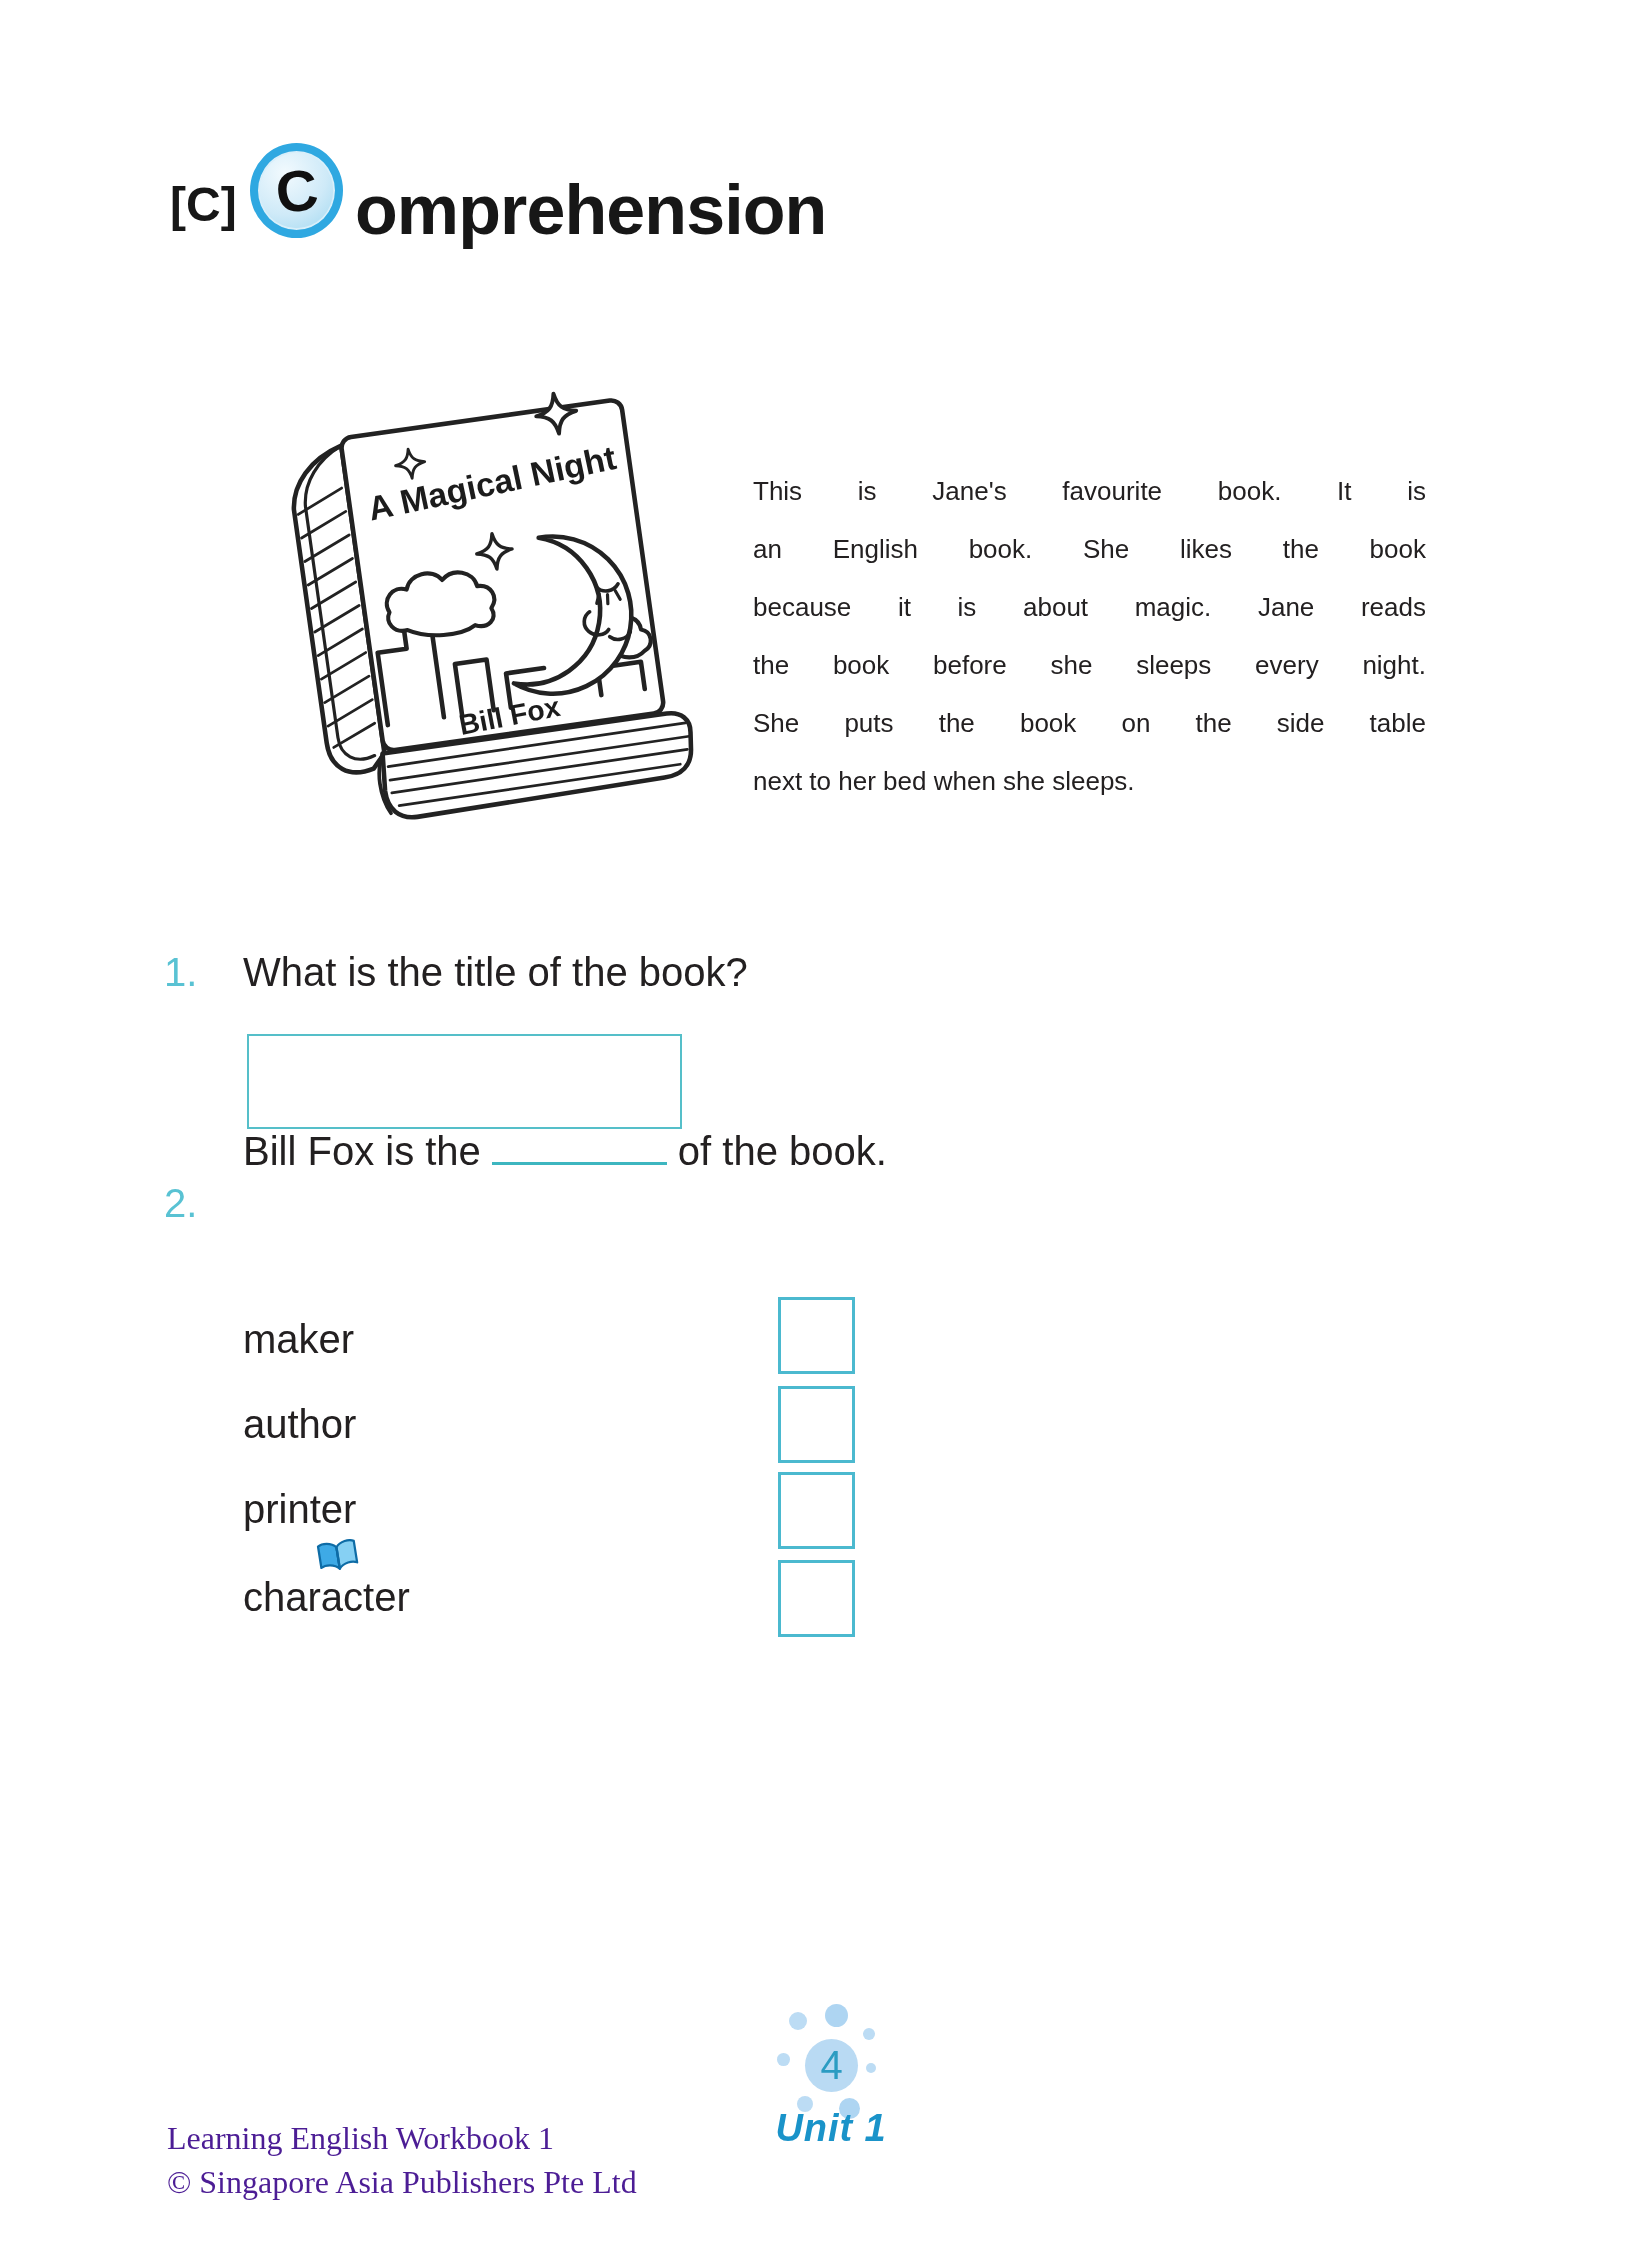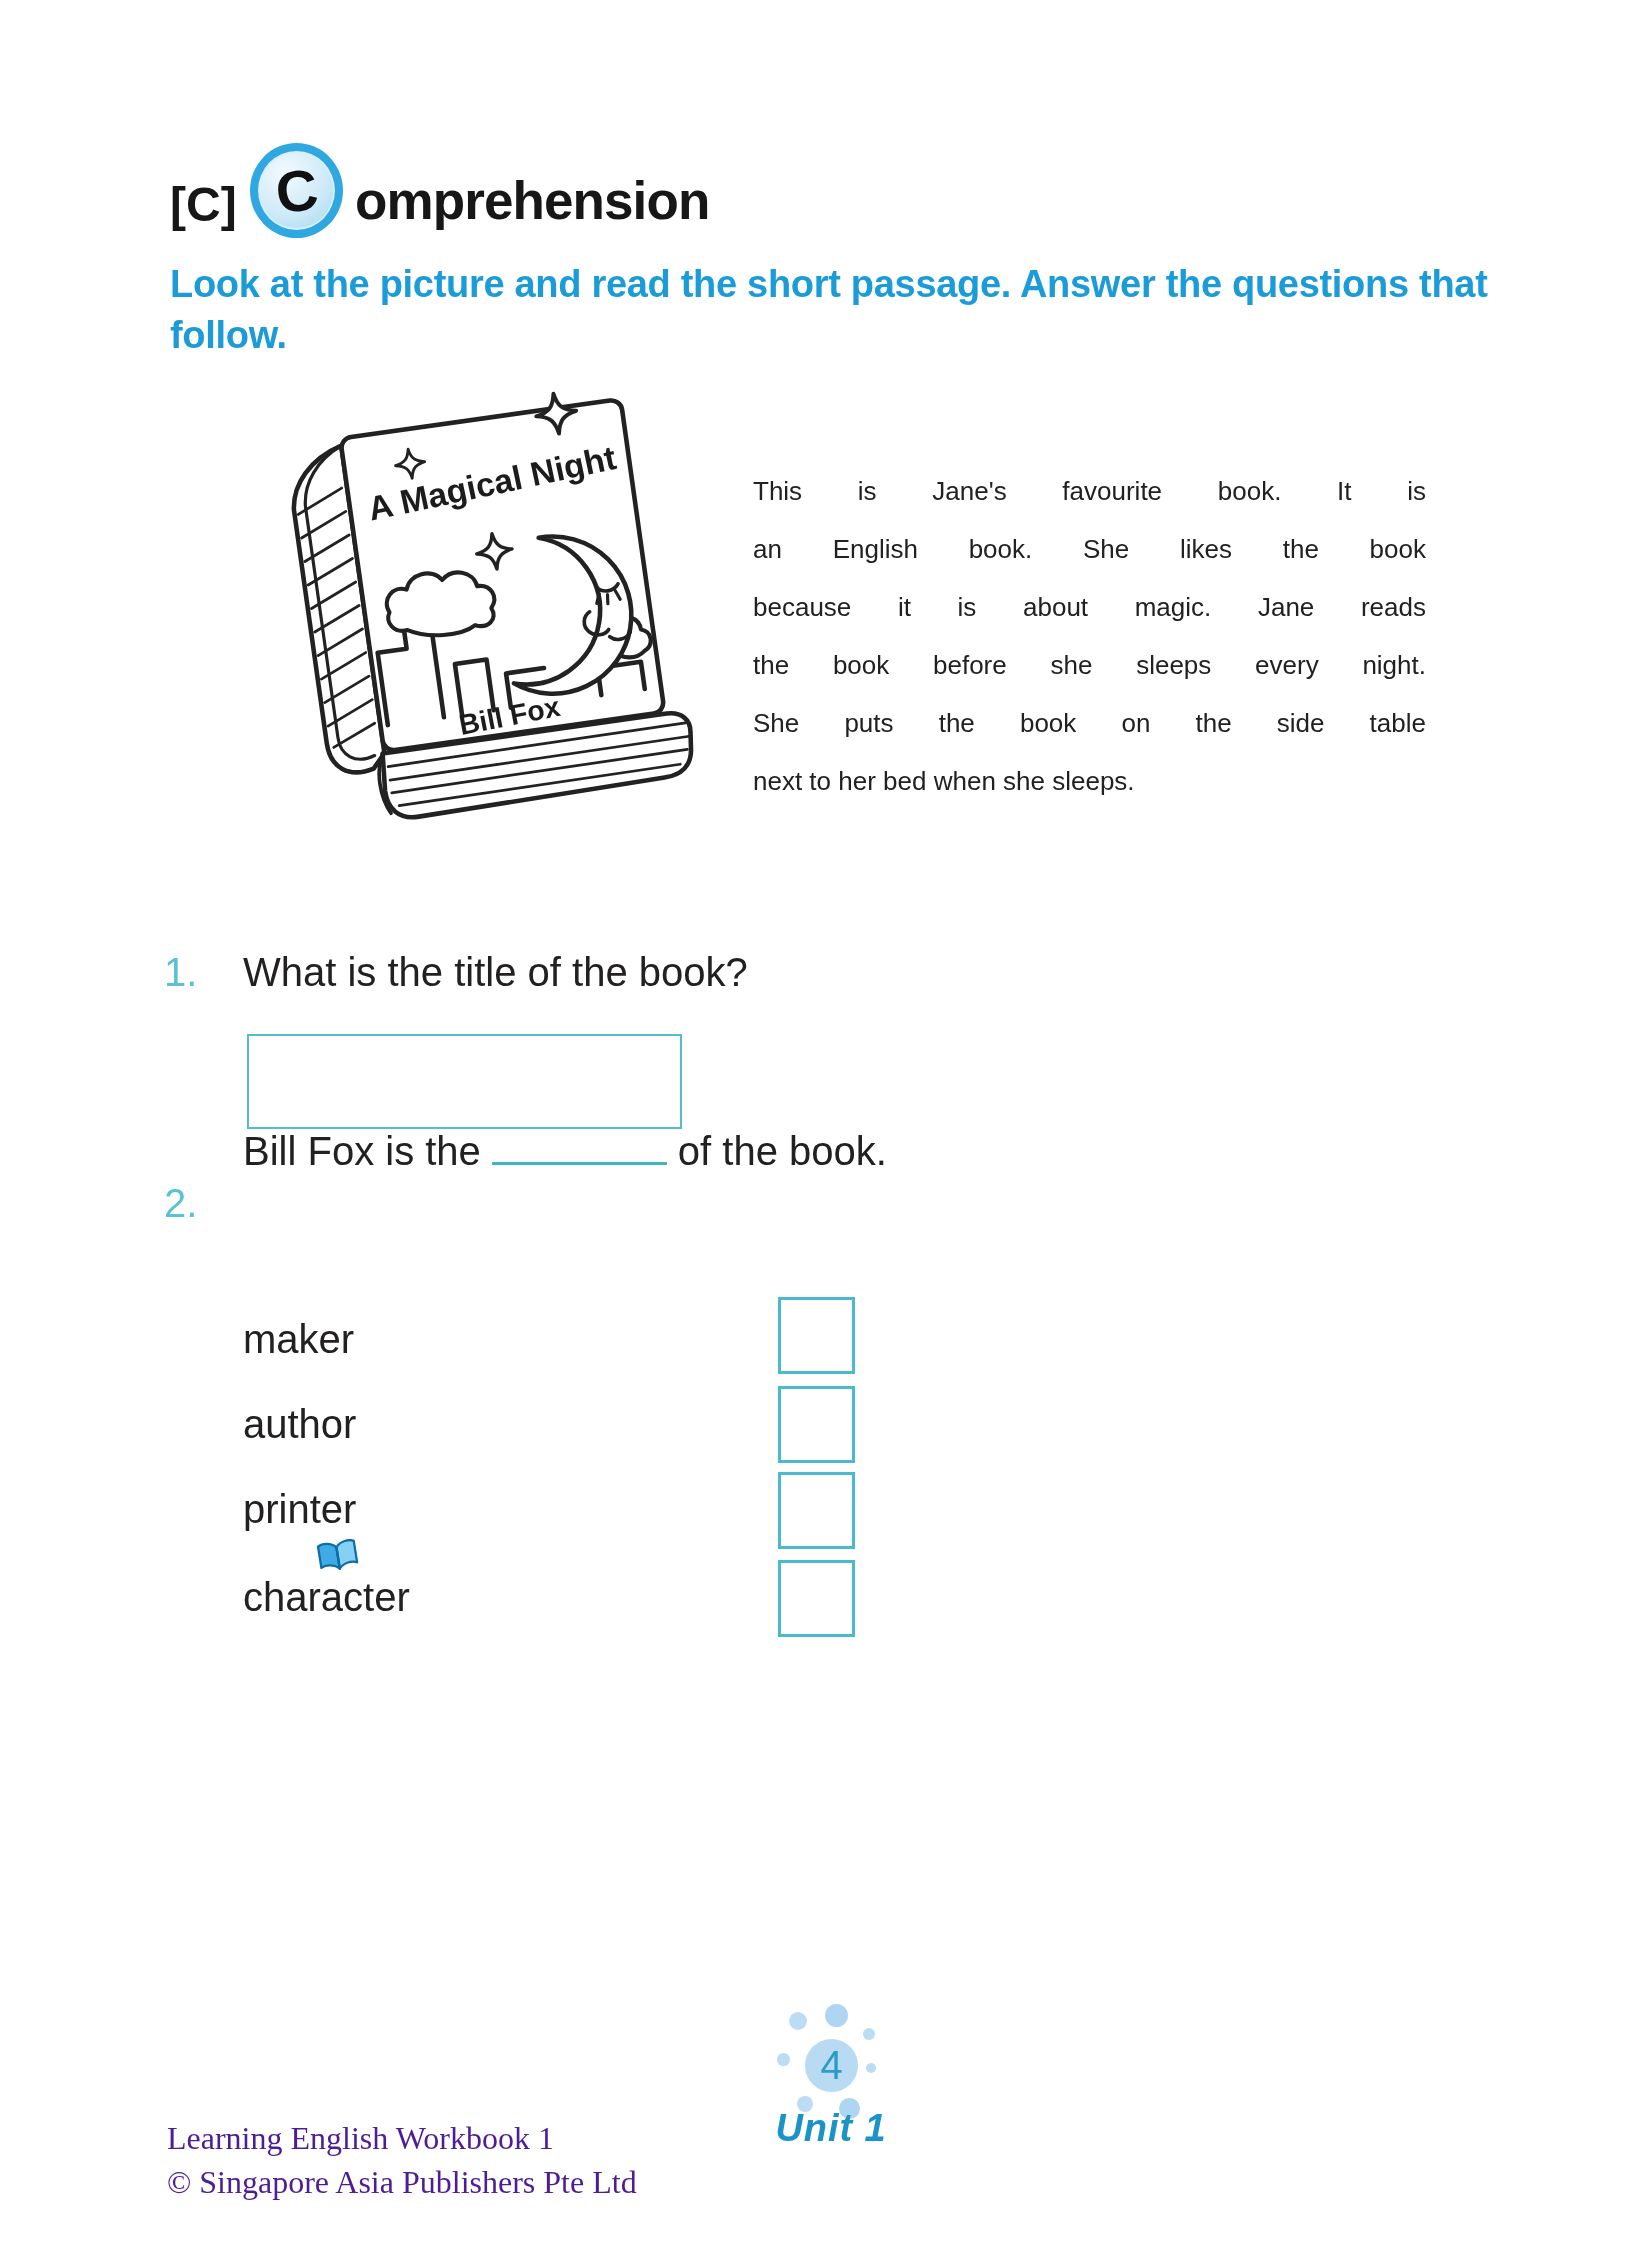--- a/index.html
+++ b/index.html
@@ -11,21 +11,21 @@
   
   .hdr-bracket{position:absolute;left:170px;top:177px;font-size:48px;font-weight:800;color:#171717;}
   .c-badge{
     position:absolute;left:250px;top:143px;width:93px;height:95px;border-radius:50%;
     background:radial-gradient(circle at 35% 28%, #f2fafe 0%, #cfeaf8 55%, #9ed7f0 100%);
     border:8.2px solid #2fa8e1;box-sizing:border-box;
     display:flex;align-items:center;justify-content:center;
     box-shadow:0 0 0 1.8px #d9effa inset;
   }
   .c-letter{font-size:58px;font-weight:800;color:#101010;transform:rotate(-7deg);line-height:1;}
-  .hdr-rest{position:absolute;left:355px;top:170px;font-size:53px;font-weight:800;letter-spacing:-0.9px;color:#171717;}
+  .hdr-rest{position:absolute;left:355px;top:170px;font-size:70px;font-weight:800;letter-spacing:-0.9px;color:#171717;}
   
   .instruction{position:absolute;left:170px;top:259px;font-weight:700;font-size:38px;line-height:51px;letter-spacing:-0.3px;}
   
   .book-illo{position:absolute;left:227px;top:349px;}
   
   .passage{position:absolute;left:753px;top:462px;width:673px;font-size:26px;line-height:58px;color:#232021;}
   .passage .pline{text-align:justify;text-align-last:justify;white-space:normal;}
   .passage .pline.last{text-align-last:left;}
   
   .q-num{position:absolute;font-size:40px;color:#59c2d3;}
@@ -58,24 +58,20 @@
 <body>
 
 <div class="page">
 
   <div class="hdr-bracket">[C]</div>
   <div class="c-badge">
     <span class="c-letter">C</span>
   </div>
   <div class="hdr-rest">omprehension</div>
 
-  <div class="instruction" style="color:#1b9cd8;">
-    <div>Look at the picture and read the short passage. Answer the questions that</div>
-    <div>follow.</div>
-  </div>
 
   <svg class="book-illo" width="486" height="528" viewBox="0 0 532 578">
     <g transform="rotate(-8 266 290)" stroke="#222222" fill="none" stroke-width="5" stroke-linecap="round" stroke-linejoin="round">
 
       <path fill="#ffffff" d="M152,88 C116,98 94,122 91,150 L91,408 C91,436 110,450 138,443 L152,428 Z"></path>
       <path stroke-width="3.5" d="M152,88 C124,100 106,122 104,148 L104,404 C104,424 119,436 141,429"></path>
       <path stroke-width="3" d="M95,156 L146,134 M95,182 L147,160 M95,208 L147,186 M95,234 L147,212 M95,260 L147,238 M95,286 L147,264 M95,312 L147,290 M95,338 L147,316 M95,364 L147,342 M95,390 L147,368 M98,414 L146,394"></path>
 
       <rect x="152" y="80" width="310" height="346" rx="12" fill="#ffffff"></rect>
 

